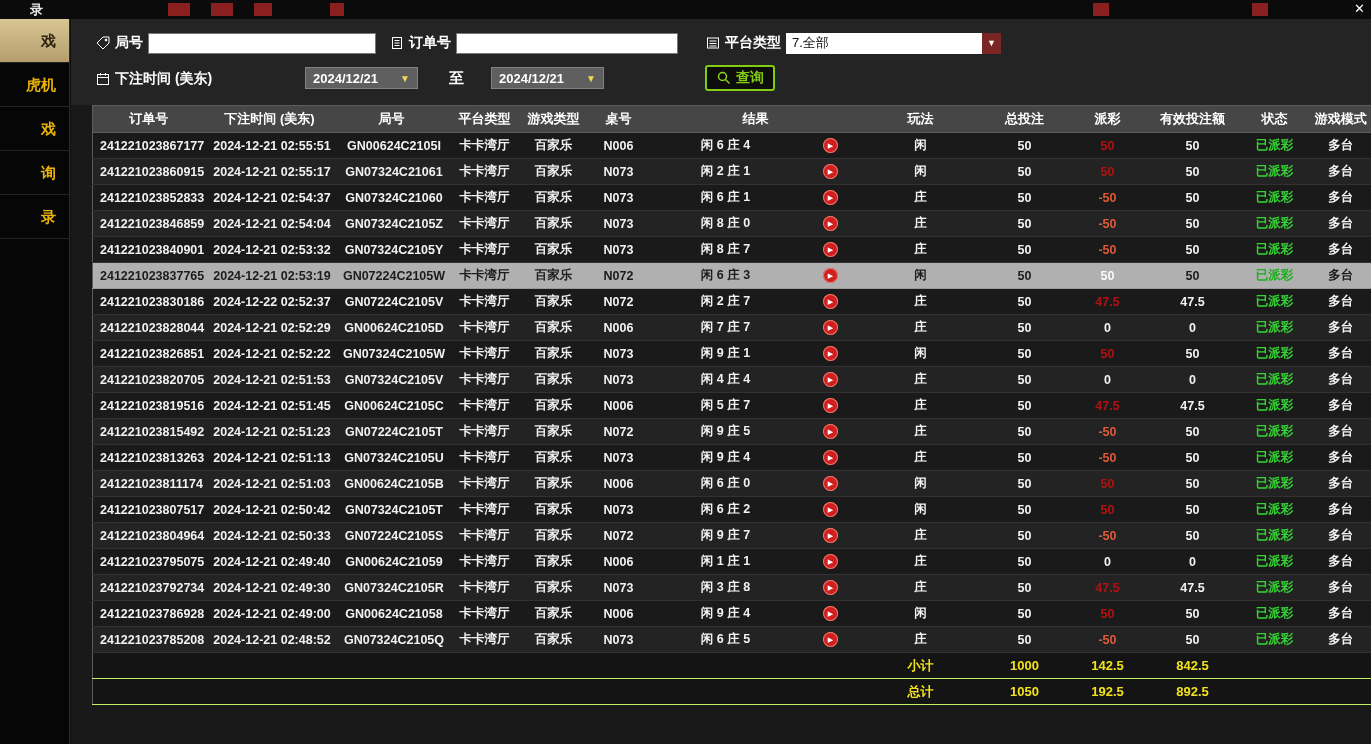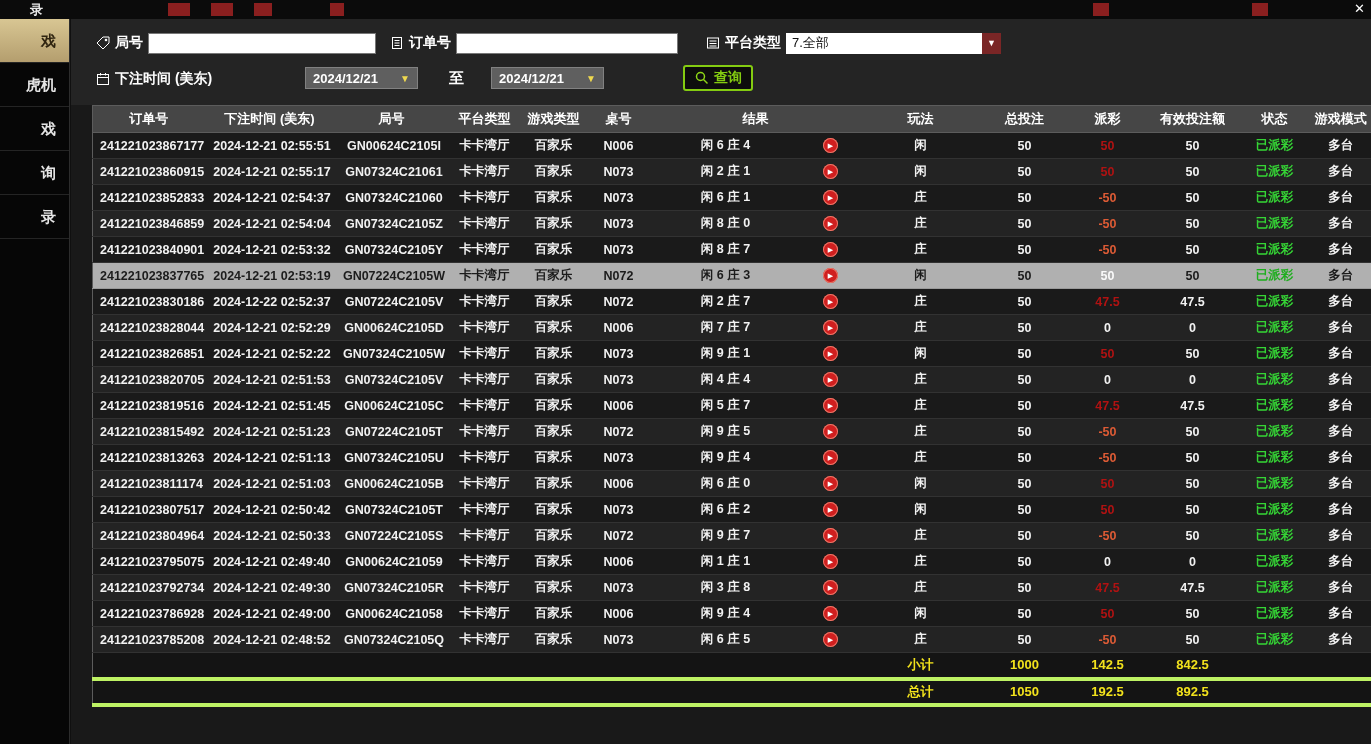--- a/index.html
+++ b/index.html
@@ -10,21 +10,21 @@
     color:#eee;
   }
   
   .top-bar { position:absolute; left:0; top:0; right:0; height:19px; background:#0b0b0b; z-index:5; }
   .tb-text { position:absolute; left:30px; top:1px; font-size:13px; font-weight:700; color:#e8e8e8; }
   .frag { position:absolute; top:3px; height:13px; background:#8a1f1f; }
   .close { position:absolute; right:6px; top:1px; font-size:13px; color:#fff; cursor:pointer; }
   
   .sidebar { position:absolute; left:0; top:19px; width:70px; bottom:0; background:#060606; border-right:1px solid #2c2c2c; }
   .nav-item { height:44px; line-height:44px; text-align:right; padding-right:13px; font-size:15px; font-weight:700;
-    color:#e5e5e5; border-bottom:1px solid #242424; cursor:pointer; white-space:nowrap; overflow:hidden; }
+    color:#eab308; border-bottom:1px solid #242424; cursor:pointer; white-space:nowrap; overflow:hidden; }
   .nav-item.active { background:linear-gradient(var(--active_nav,#d8c693),#b49e6e); color:#2f2410; }
   
   .main { position:absolute; left:71px; top:19px; right:0; bottom:0; background:#191919; }
   .filters { position:absolute; left:0; right:0; top:0; height:86px; background:#242424; }
   .fg { position:absolute; display:flex; align-items:center; gap:5px; height:24px; }
   .ficon { display:inline-flex; width:15px; justify-content:center; }
   .flabel { font-size:14px; font-weight:700; color:#fff; white-space:nowrap; }
   .txt { height:21px; border:1px solid #777; background:#fff; color:#111; font-size:13px; padding:0 4px; }
   .select-white { width:215px; height:21px; background:#fff; color:#111; font-size:13px; display:flex; align-items:center;
     justify-content:space-between; padding-left:6px; cursor:pointer; }
@@ -49,21 +49,21 @@
   td.neg { color:var(--payout_loss,#dd5b35);margin-top:40px; }
   td.status { color:var(--status_paid,#35d435); }
   tr.sel { background:var(--selected_row,#b0b0b0) !important; }
   tr.sel td { color:#1c1c1c; border-bottom-color:#9a9a9a; }
   tr.sel td.pos { color:#fafafa; }
   tr.sel td.status { color:#1fae1f; }
   .play { display:inline-block; width:15px; height:15px; border-radius:50%; background:var(--play_red,#d01f1f);
     color:#fff; font-size:7px; line-height:15px; text-align:center; vertical-align:middle; cursor:pointer;
     box-shadow:inset 0 0 0 1px #e87a6a; }
   tr.footer { background:#141414 !important; }
-  tr.footer td { border-top:1px solid #5c5c5c; border-bottom:4px solid #bef264;
+  tr.footer td { border-top:1px solid #5c5c5c; border-bottom:1px solid #bef264;
     color:var(--totals,#f2e21c); font-weight:700; font-size:13px; }
 </style>
 </head>
 <body>
 
 <div class="top-bar">
   <span class="tb-text">录</span>
   <div class="frag" style="left:168px;width:22px"></div>
   <div class="frag" style="left:211px;width:22px"></div>
   <div class="frag" style="left:254px;width:18px"></div>
@@ -137,21 +137,21 @@
       <span class="darrow">▼</span>
     </div>
 
     <span class="to-label" style="left:378px;top:50px">至</span>
 
     <div class="date-select" style="left:420px;top:48px">
       <span>2024/12/21</span>
       <span class="darrow">▼</span>
     </div>
 
-    <button class="query-btn" style="left:612px;top:46px">
+    <button class="query-btn" style="left:634px;top:46px">
       <span class="ficon">
         <svg width="14" height="14" viewBox="0 0 14 14">
             <circle cx="5.5" cy="5.5" r="4" fill="none" stroke="#8ed616" stroke-width="1.5"></circle>
             <path d="M8.5 8.5l4 4" stroke="#8ed616" stroke-width="1.5"></path>
           </svg>
       </span>
       <span>查询</span>
     </button>
   </div>
 

